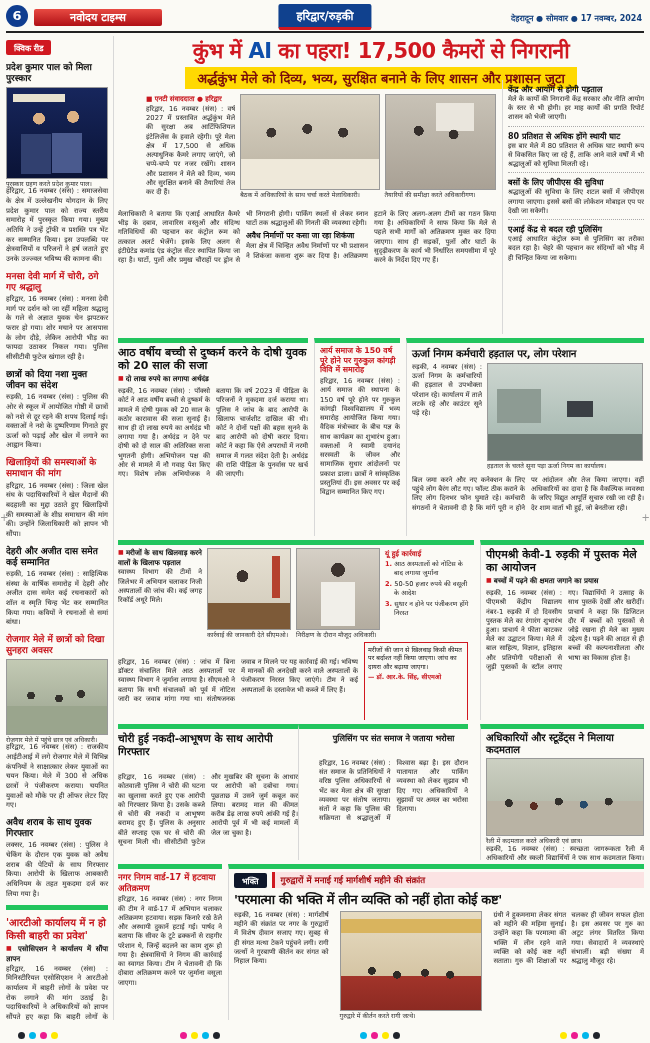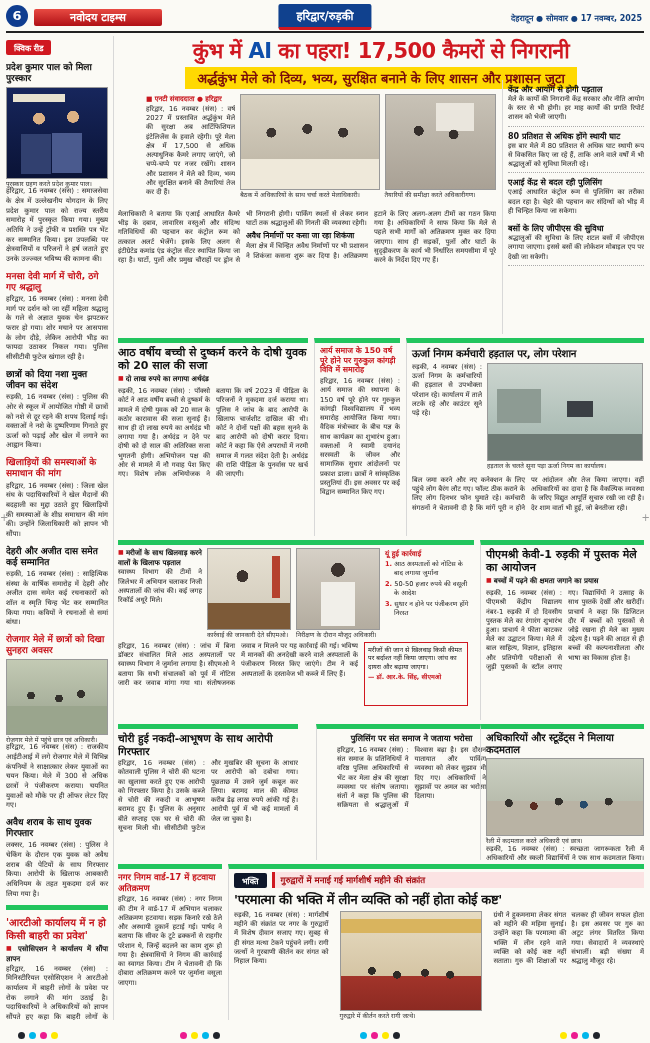--- a/index.html
+++ b/index.html
@@ -121,21 +121,21 @@
   .k-byline{font-size:6.8px;font-weight:bold;margin-bottom:2px;}
   .k-row2{width:378px;margin-top:4px;column-count:3;column-gap:6px;height:128px;overflow:hidden;}
   .k-cross{font-weight:bold;font-size:7.6px;margin:2px 0;color:#111;}
   .k-sections{position:absolute;right:0;top:44px;width:142px;height:254px;
     border-left:1px solid #d8d8d8;padding-left:5px;overflow:hidden;}
   .k-sec{border-bottom:1px dotted #aaa;padding:3px 0;}
   .k-sec h4{font-size:8px;color:#111;margin-bottom:1px;}
   
   .b-crime{left:0;top:302px;width:190px;height:198px;}
   .b-crime h2{font-size:11px;line-height:1.2;margin-bottom:2px;}
-  .cols2{column-count:2;column-gap:6px;}
+  .cols2{column-count:2;column-gap:6px;margin-top:16px;}
   .b-gurukul{left:196px;top:302px;width:86px;height:198px;}
   .b-gurukul h3{font-size:7.8px;line-height:1.25;margin-bottom:2px;}
   .b-strike{left:288px;top:302px;width:238px;height:198px;}
   .b-strike h2{font-size:10.2px;letter-spacing:-0.2px;white-space:nowrap;margin-bottom:3px;}
   .s-row{display:flex;gap:5px;}
   .s-txt{width:70px;height:110px;overflow:hidden;}
   .b-hosp{left:0;top:504px;width:356px;height:180px;}
   .b-hosp h2{font-size:12.5px;letter-spacing:-0.3px;white-space:nowrap;margin-bottom:3px;}
   .h-row{display:flex;gap:5px;}
   .h-left{width:84px;}
@@ -143,21 +143,21 @@
   .h-facts h5{font-size:7.2px;color:#c8161d;margin-bottom:2px;}
   .h-fact{font-size:6.6px;line-height:1.3;margin-bottom:3px;padding-left:9px;text-indent:-9px;}
   .h-num{color:#d01820;font-weight:bold;}
   .h-bottom{display:flex;gap:6px;margin-top:3px;}
   .quote-box{width:104px;border:1px solid #d01820;padding:3px;font-size:6.4px;line-height:1.3;}
   .quote-by{font-weight:bold;color:#c8161d;margin-top:2px;font-size:6.4px;}
   .b-book{left:362px;top:504px;width:164px;height:180px;}
   .b-book h2{font-size:11px;line-height:1.2;margin-bottom:2px;}
   .b-theft{left:0;top:688px;width:180px;height:136px;}
   .b-theft h2{font-size:10.5px;line-height:1.2;margin-bottom:2px;}
-  .b-sant{left:198px;top:688px;width:170px;height:136px;padding-left:20px;}
+  .b-sant{left:180px;top:688px;width:170px;height:136px;padding-left:20px;}
   .b-sant h3{font-size:8.2px;text-align:center;margin-bottom:3px;}
   .b-march{left:362px;top:688px;width:164px;height:136px;}
   .b-march h2{font-size:10px;line-height:1.2;margin-bottom:2px;}
   .b-ward{left:0;top:828px;width:104px;height:156px;}
   .b-ward h3{font-size:8.6px;line-height:1.25;margin-bottom:2px;}
   .b-bhakti{left:110px;top:828px;width:416px;height:156px;}
   .bh-top{display:flex;align-items:center;gap:5px;margin-bottom:2px;}
   .bh-label{background:#0f172a;color:#fff;font-weight:bold;font-size:8px;padding:2px 8px;border-radius:2px;}
   .bh-band{flex:1;background:#fbe3e3;color:#a50d12;font-weight:bold;font-size:8.6px;
     padding:2px 6px;border-left:3px solid #d01820;}
@@ -173,21 +173,21 @@
   .dc{background:#00b7eb;}.dm{background:#ec1a8f;}.dy{background:#ffe800;}.dk{background:#20242b;}
 </style>
 </head>
 <body>
 
 <div class="sheet">
 
   <div class="pagenum">6</div>
   <div class="masthead">नवोदय टाइम्स</div>
   <div class="ribbon">हरिद्वार/रुड़की</div>
-  <div class="dateline">देहरादून ● सोमवार ● 17 नवम्बर, 2025</div>
+  <div class="dateline">देहरादून ● सोमवार ● 17 नवम्बर, 2024</div>
   <div class="head-rule"></div>
 
   <div class="col-left">
     <div class="art">
       <span class="kicker">क्विक रीड</span>
       <div class="lt hdB">प्रदेश कुमार पाल को मिला पुरस्कार</div>
       <div class="ph ph-award" style="height:92px"></div>
       <div class="cap">पुरस्कार ग्रहण करते प्रदेश कुमार पाल।</div>
       <div class="t">हरिद्वार, 16 नवम्बर (संस) : समाजसेवा के क्षेत्र में उल्लेखनीय योगदान के लिए प्रदेश कुमार पाल को राज्य स्तरीय समारोह में पुरस्कृत किया गया। मुख्य अतिथि ने उन्हें ट्रॉफी व प्रशस्ति पत्र भेंट कर सम्मानित किया। इस उपलब्धि पर क्षेत्रवासियों व परिजनों ने हर्ष जताते हुए उनके उज्ज्वल भविष्य की कामना की।</div>
     </div>
@@ -259,27 +259,27 @@
       </div>
       <div class="k-sections">
         <div class="k-sec">
           <h4>केंद्र और आयोग से होगी पड़ताल</h4>
           <div class="t6">मेले के कार्यों की निगरानी केंद्र सरकार और नीति आयोग के स्तर से भी होगी। हर माह कार्यों की प्रगति रिपोर्ट शासन को भेजी जाएगी।</div>
         </div>
         <div class="k-sec">
           <h4>80 प्रतिशत से अधिक होंगे स्थायी घाट</h4>
           <div class="t6">इस बार मेले में 80 प्रतिशत से अधिक घाट स्थायी रूप से विकसित किए जा रहे हैं, ताकि आने वाले वर्षों में भी श्रद्धालुओं को सुविधा मिलती रहे।</div>
         </div>
+        <div class="k-sec">
+          <h4>बसों के लिए जीपीएस की सुविधा</h4>
+          <div class="t6">श्रद्धालुओं की सुविधा के लिए शटल बसों में जीपीएस लगाया जाएगा। इससे बसों की लोकेशन मोबाइल एप पर देखी जा सकेगी।</div>
+        </div>
         <div class="k-sec" style="border-bottom:none">
           <h4>एआई केंद्र से बदल रही पुलिसिंग</h4>
           <div class="t6">एआई आधारित कंट्रोल रूम से पुलिसिंग का तरीका बदल रहा है। चेहरे की पहचान कर संदिग्धों को भीड़ में ही चिन्हित किया जा सकेगा।</div>
-        </div>
-        <div class="k-sec">
-          <h4>बसों के लिए जीपीएस की सुविधा</h4>
-          <div class="t6">श्रद्धालुओं की सुविधा के लिए शटल बसों में जीपीएस लगाया जाएगा। इससे बसों की लोकेशन मोबाइल एप पर देखी जा सकेगी।</div>
         </div>
       </div>
     </div>
 
     <div class="blk b-crime rule-t">
       <h2 class="hdB">आठ वर्षीय बच्ची से दुष्कर्म करने के दोषी युवक को 20 साल की सजा</h2>
       <div class="t hdB sq">दो लाख रुपये का लगाया अर्थदंड</div>
       <div class="t6 cols2" style="margin-top:2px">रुड़की, 16 नवम्बर (संस) : पॉक्सो कोर्ट ने आठ वर्षीय बच्ची से दुष्कर्म के मामले में दोषी युवक को 20 साल के कठोर कारावास की सजा सुनाई है। साथ ही दो लाख रुपये का अर्थदंड भी लगाया गया है। अर्थदंड न देने पर दोषी को दो साल की अतिरिक्त सजा भुगतनी होगी। अभियोजन पक्ष की ओर से मामले में नौ गवाह पेश किए गए। विशेष लोक अभियोजक ने बताया कि वर्ष 2023 में पीड़िता के परिजनों ने मुकदमा दर्ज कराया था। पुलिस ने जांच के बाद आरोपी के खिलाफ चार्जशीट दाखिल की थी। कोर्ट ने दोनों पक्षों की बहस सुनने के बाद आरोपी को दोषी करार दिया। कोर्ट ने कहा कि ऐसे अपराधों में नरमी समाज में गलत संदेश देती है। अर्थदंड की राशि पीड़िता के पुनर्वास पर खर्च की जाएगी।</div>
     </div>
 

